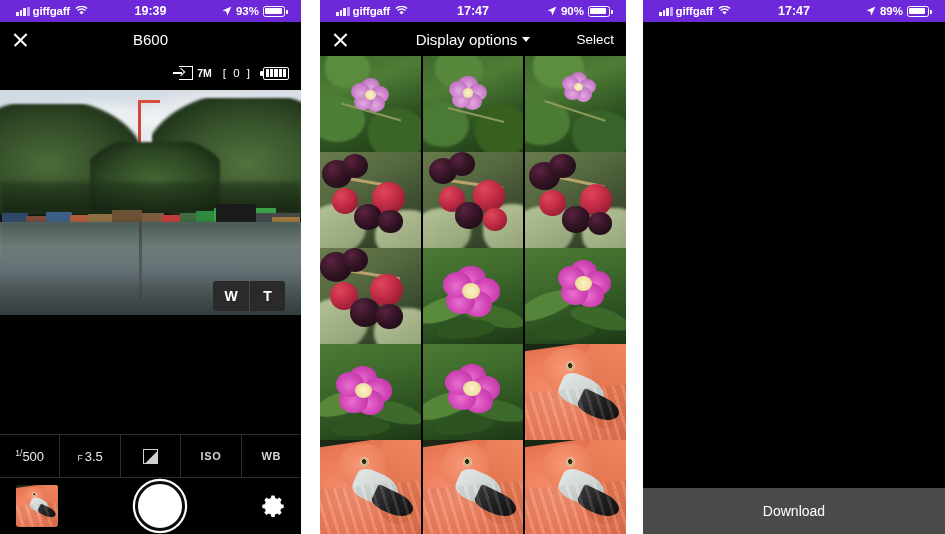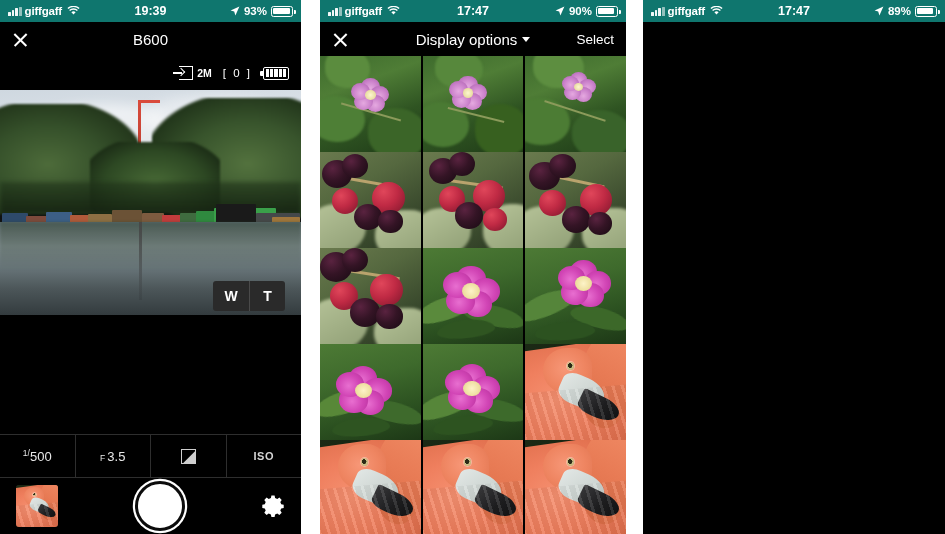--- a/index.html
+++ b/index.html
@@ -10,22 +10,22 @@
 
   .panel { position:relative; height:534px; background:#000; overflow:hidden; flex:0 0 auto; }
   .p1 { width:301px; }
   .gap { flex:0 0 auto; background:#fff; height:534px; }
   .g1 { width:19px; }
   .p2 { width:306px; }
   .g2 { width:17px; }
   .p3 { width:302px; }
 
   
-  .statusbar { position:relative; height:22px; background:#0f766e; color:#fff;
-               display:flex; align-items:center; padding:0 8px;gap:36px; }
+  .statusbar { position:relative; height:22px; background:#6d28d9; color:#fff;
+               display:flex; align-items:center; padding:0 16px;gap:36px; }
   .sb-left { display:flex; align-items:center; gap:3px; font-size:11px; font-weight:bold; letter-spacing:-.2px;}
   .bars { display:flex; align-items:flex-end; gap:1.2px; height:9px; }
   .bars i { display:block; width:2.5px; background:#fff; border-radius:.5px; }
   .bars i:nth-child(1){height:4px;opacity:.95}
   .bars i:nth-child(2){height:6px;opacity:.95}
   .bars i:nth-child(3){height:8px;opacity:.95}
   .bars i:nth-child(4){height:9px;opacity:.55}
   .carrier { font-size:11.5px; font-weight:bold; }
   .wifi { width:13px; height:10px; position:relative; margin-left:2px; }
   .wifi svg { display:block; }
@@ -232,21 +232,21 @@
     <div class="navbar">
       <div class="nav-left">
         <span class="xicon"></span>
       </div>
       <div class="nav-title">B600</div>
     </div>
 
     <div class="cam-infobar">
       <span class="xfer">
         <span class="xfericon"></span>
-        <span class="xfer-label">2M</span>
+        <span class="xfer-label">7M</span>
       </span>
       <span class="shots">[  0  ]</span>
       <span class="battbig">
           <i></i>
           <i></i>
           <i></i>
           <i></i>
           <i></i>
         </span>
     </div>
@@ -294,20 +294,23 @@
       </div>
       <div class="scell">
         <span class="lbl"><span class="pre">F</span><span>3.5</span></span>
       </div>
       <div class="scell">
         <span class="evicon"></span>
       </div>
       <div class="scell">
         <span class="small">ISO</span>
       </div>
+      <div class="scell">
+        <span class="small">WB</span>
+      </div>
     </div>
 
     <div class="shutterrow">
       <div class="thumbbtn">
         <div class="flam">
           <div class="fl-body"></div>
             <div class="fl-neck"></div>
             <div class="fl-head"></div>
           <div class="fl-beakW"></div>
             <div class="fl-beakD"></div>
@@ -614,15 +617,16 @@
         </span>
         <span>89%</span>
         <span class="batt">
             <span style="width:78%"></span>
           </span>
       </div>
     </div>
 
 
 
+    <div class="download">Download</div>
   </div>
 
 </div>
 
 </body></html>

